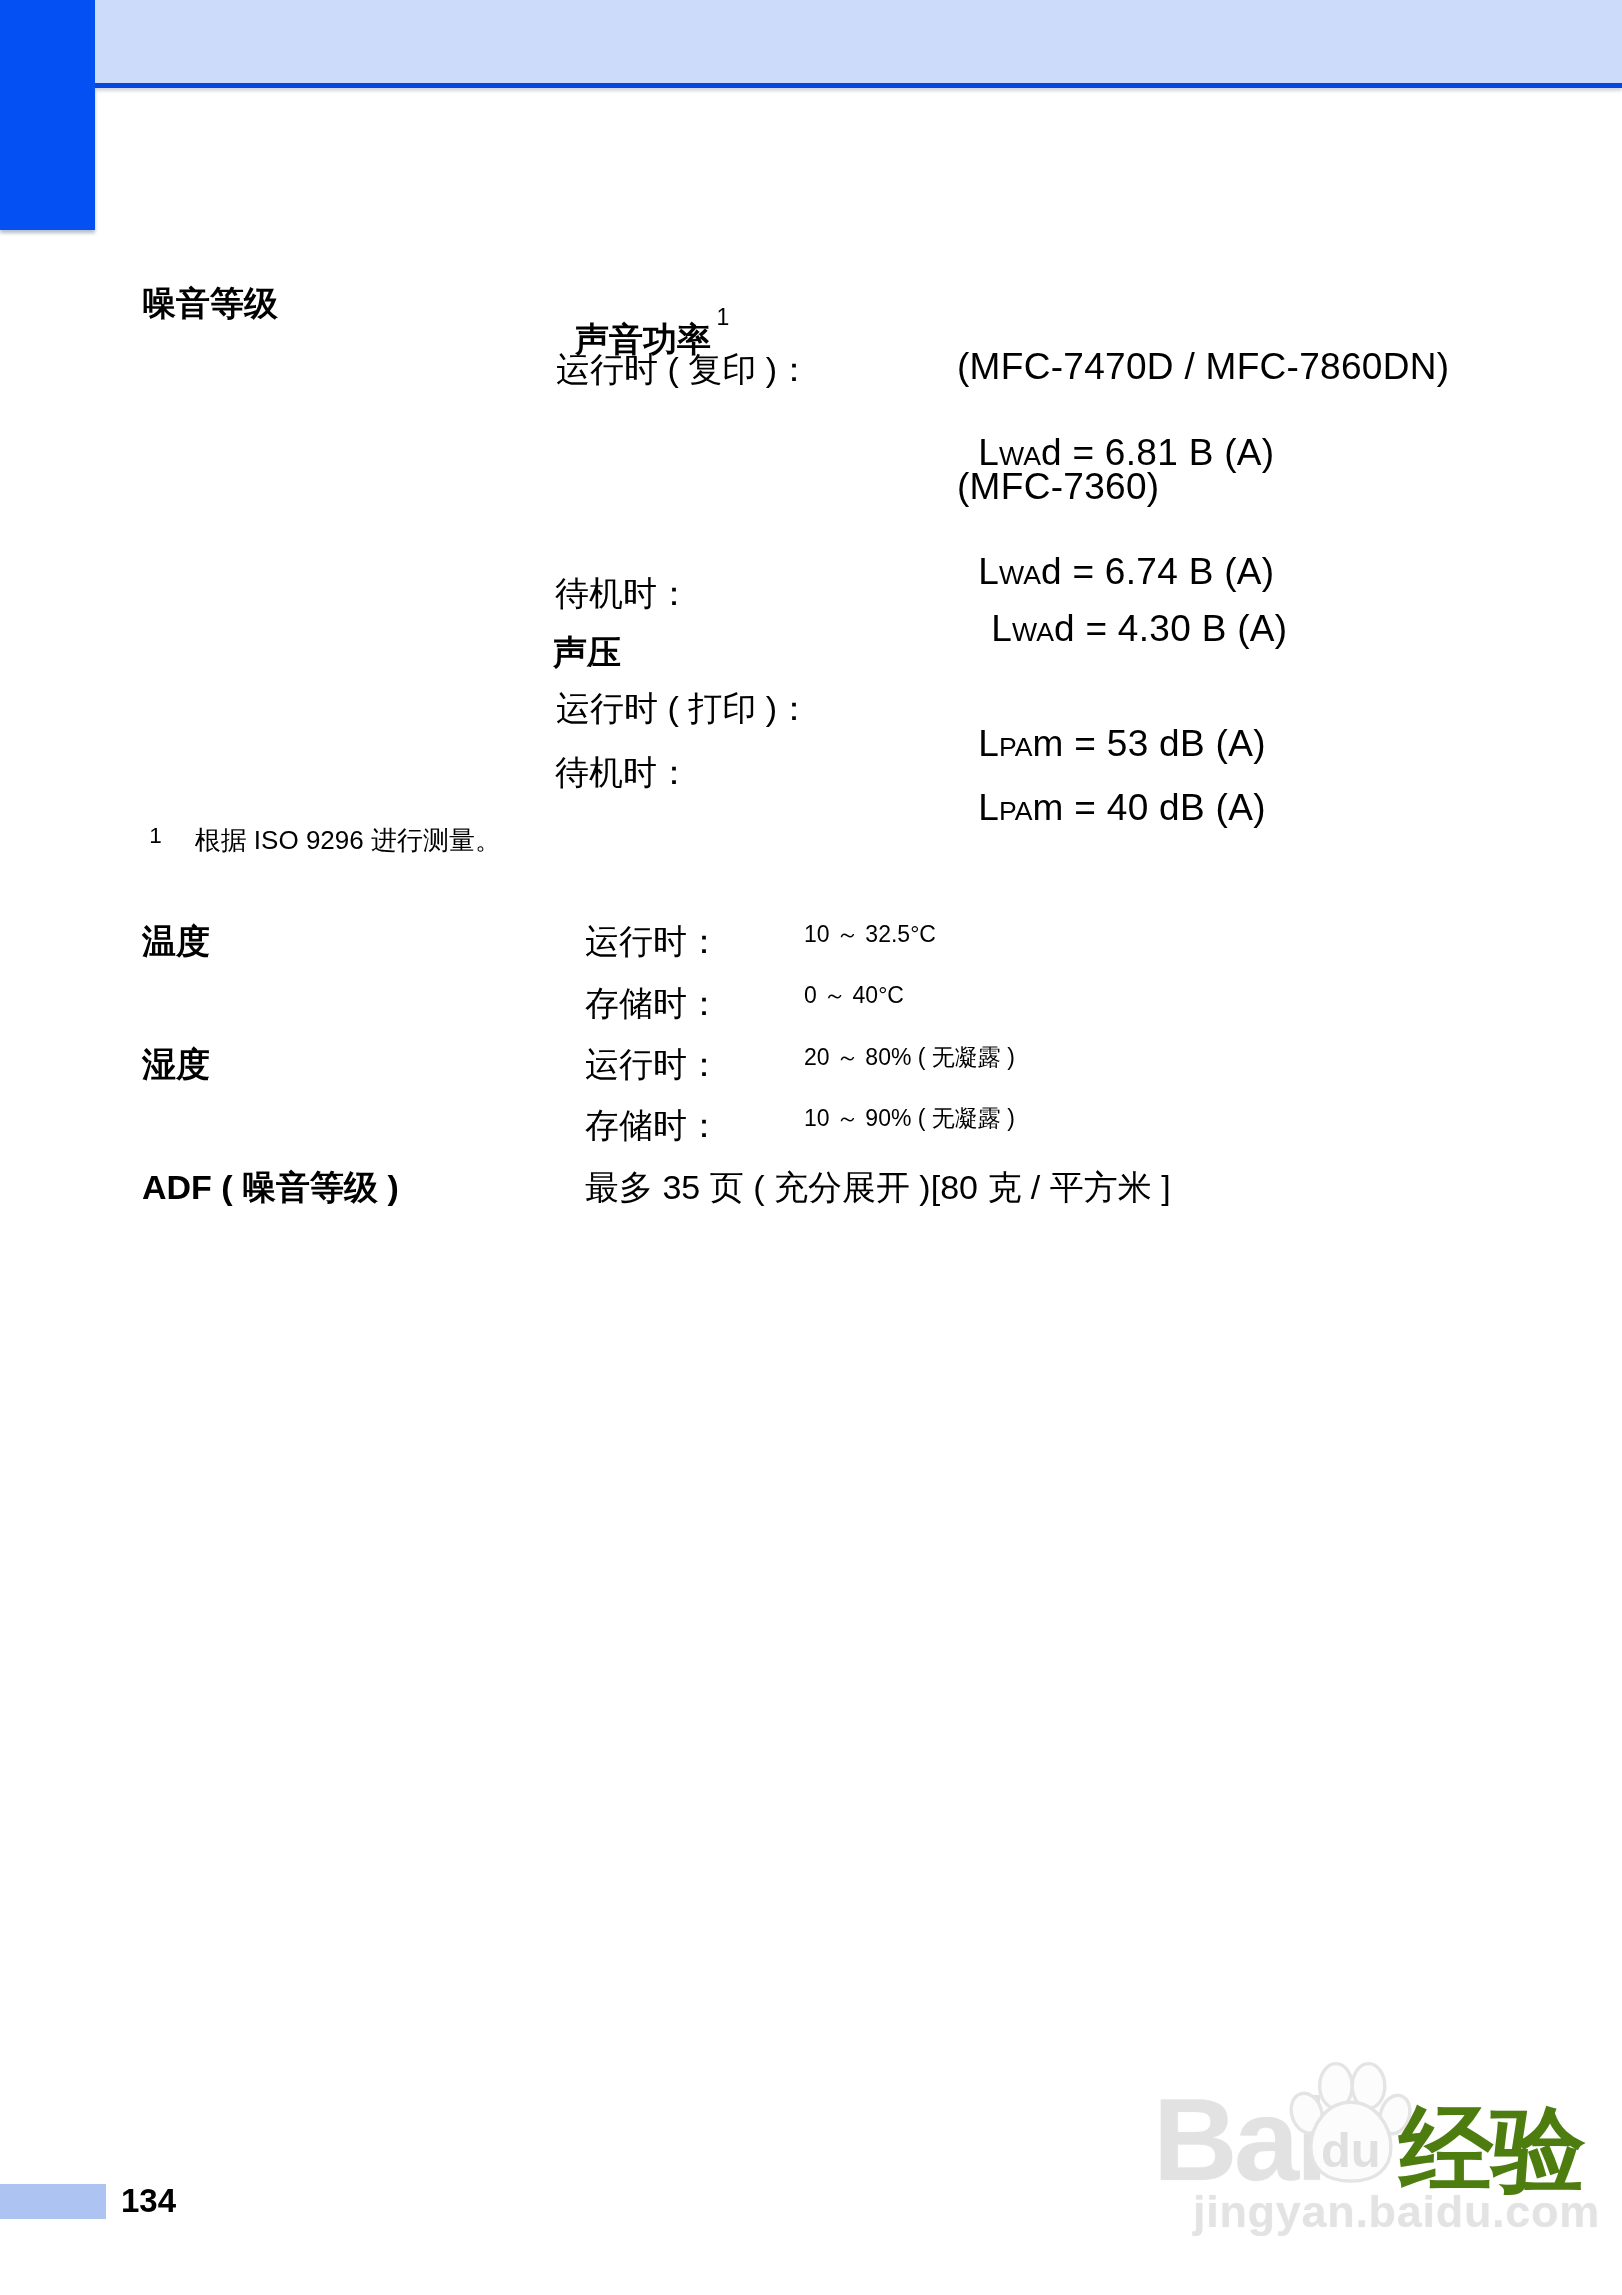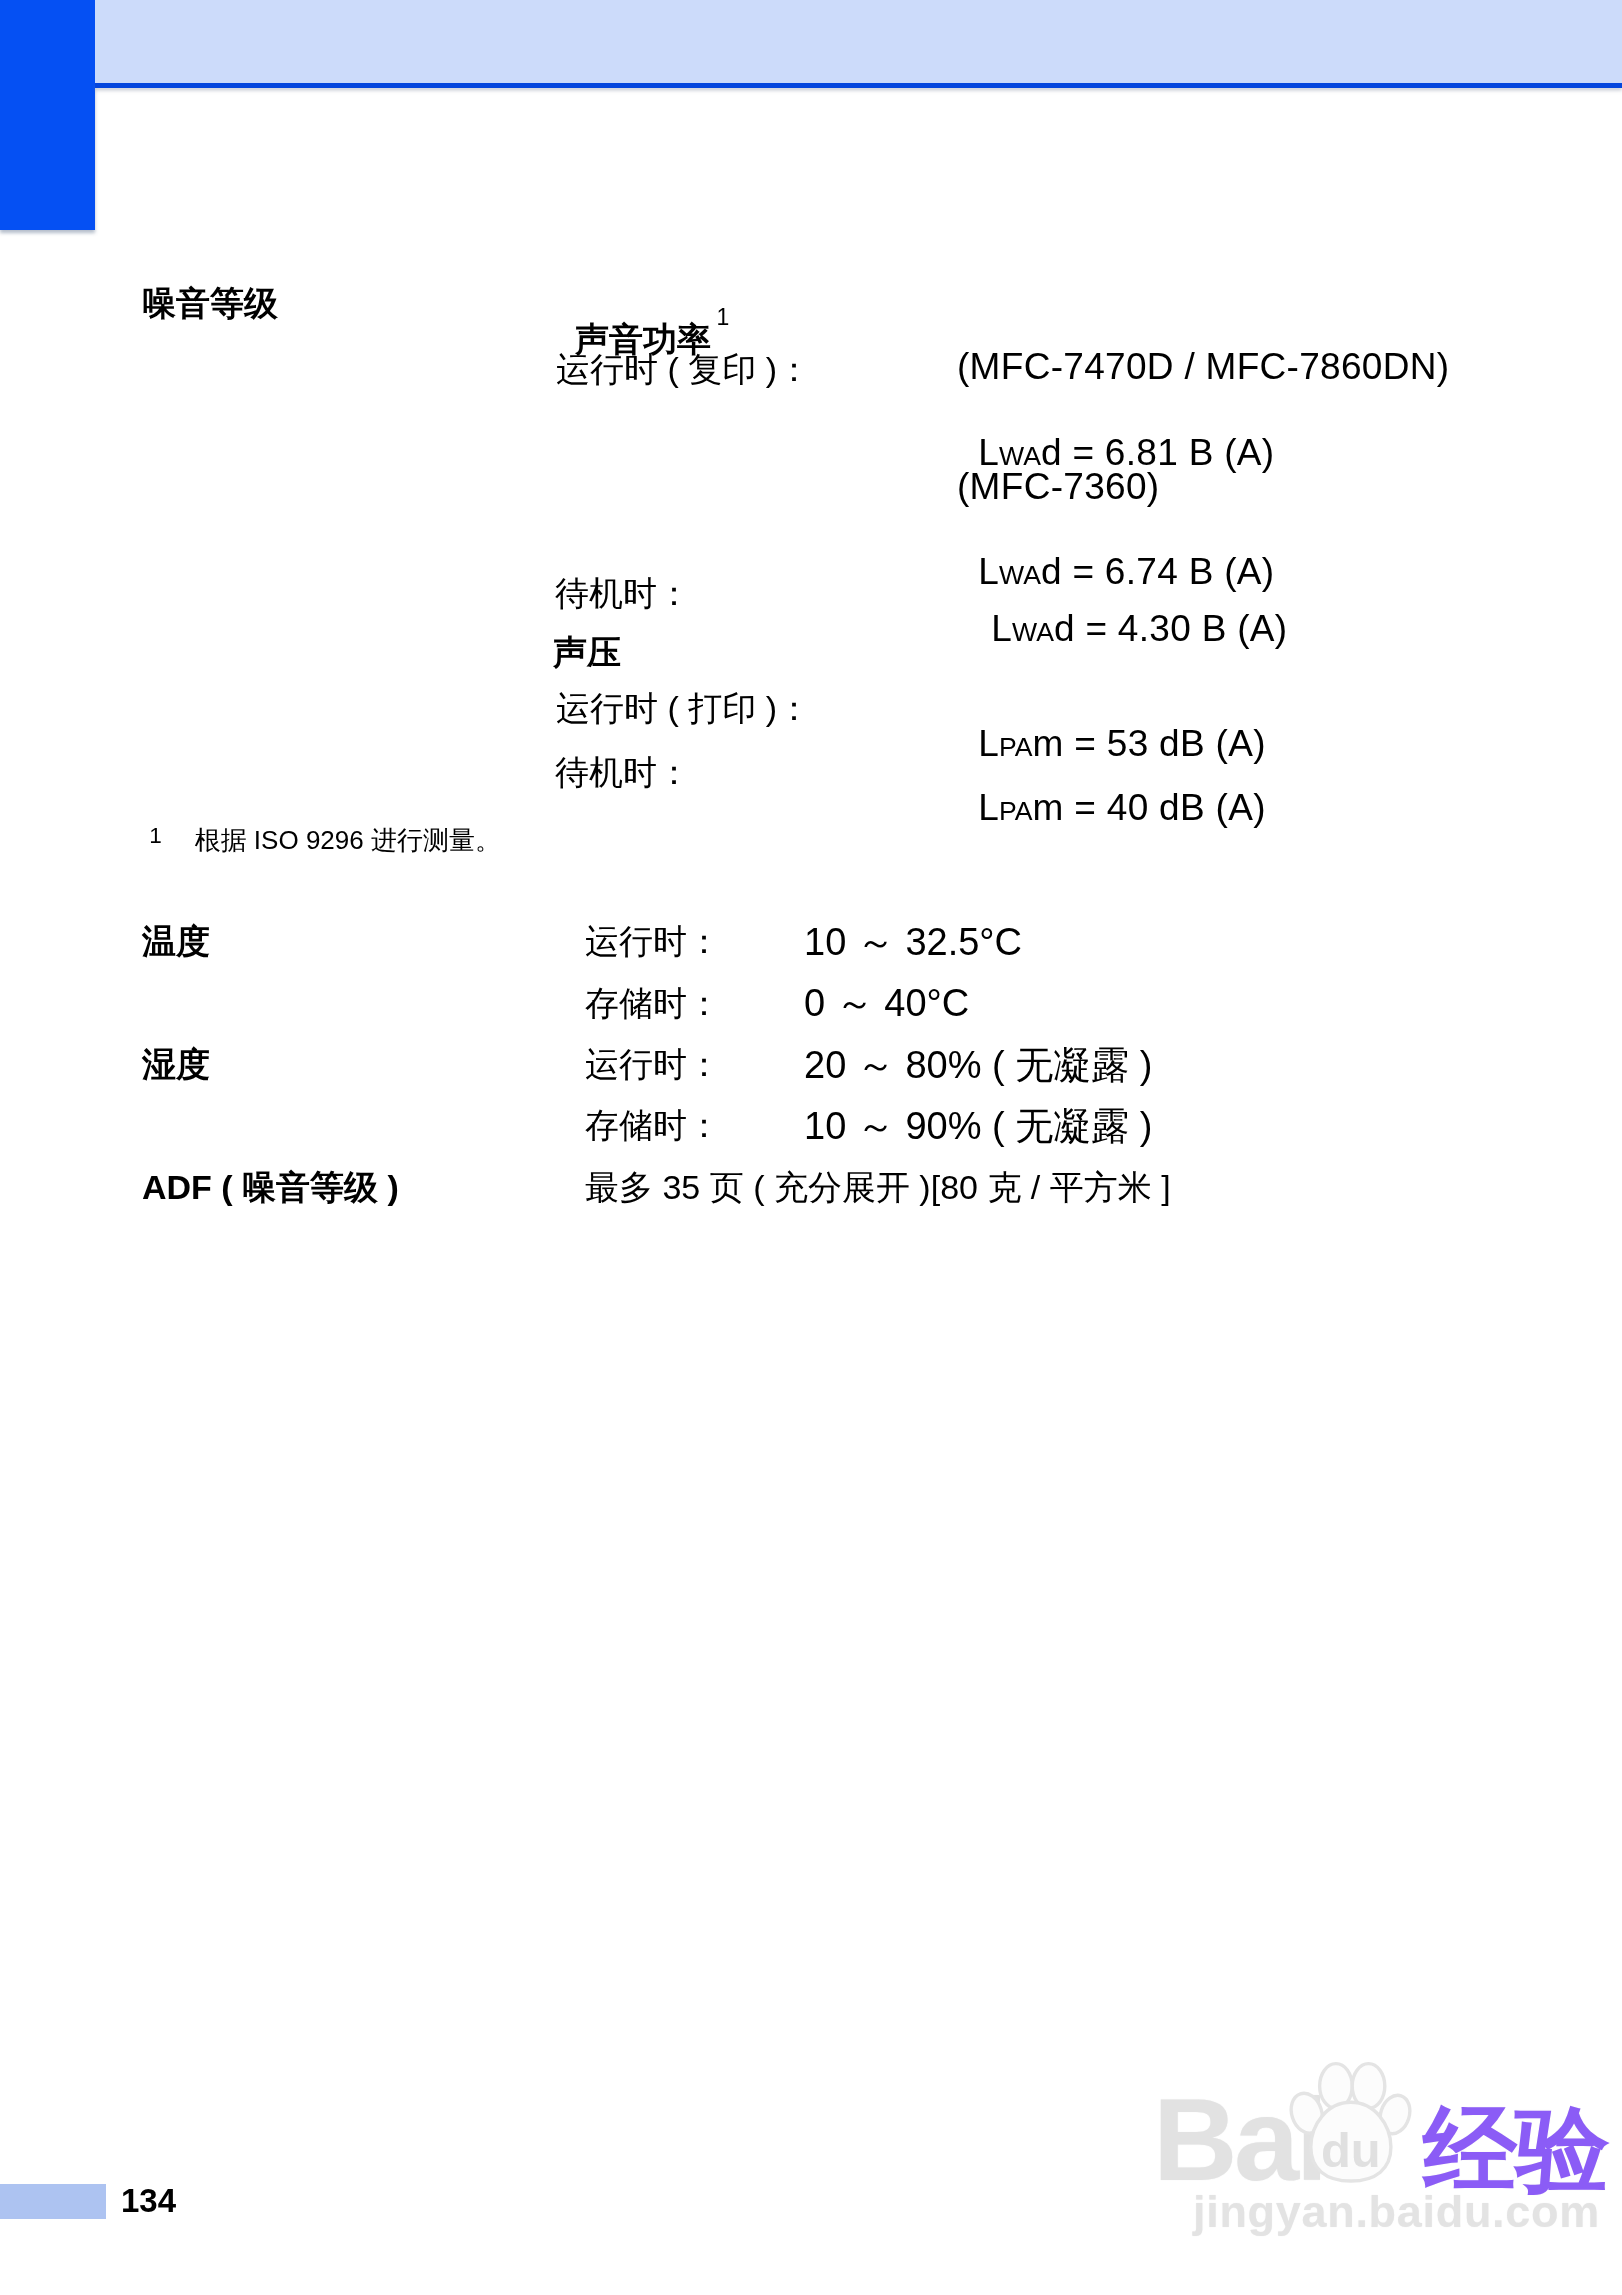--- a/index.html
+++ b/index.html
@@ -8,21 +8,21 @@
     width:1622px;height:2295px;
     overflow:hidden;
     font-family:"Liberation Sans","DejaVu Sans",sans-serif;
     color:#000;
   }
   .abs{position:absolute;white-space:pre;line-height:1;margin-left:8px;}
   .cjk{font-size:34px;}
   .bold{font-weight:bold;}
   .val{font-size:37px;letter-spacing:0.3px;}
   .val .sc{font-size:26.6px;letter-spacing:0px;}
-  .mixval{font-size:38px;}
+  .mixval{font-size:23px;}
   .fn-sup{font-size:22.5px;position:relative;top:-1.4px;}
   .fn-text{font-size:26px;margin-left:33px;}
   .pow-sup{font-size:23px;position:relative;top:-13.6px;margin-left:5.5px;font-weight:normal;}
   
   .corner-rect{
     position:absolute;left:0;top:0;width:95px;height:230px;
     background:#0550f3;
     box-shadow:0 4.1px 3.4px rgba(90,110,140,0.45);
   }
   .band{
@@ -47,23 +47,22 @@
   .wm{color:#dedede;}
   .wm-bai{
     position:absolute;left:1153px;top:2072px;
     font-size:117px;font-weight:bold;letter-spacing:-3.4px;
     color:#e2e2e2;
     text-shadow:0 0 1.4px #efefef;
   }
   .wm-jy{
     position:absolute;left:1399px;top:2087px;
     font-size:94px;font-weight:bold;letter-spacing:-1.4px;
-    color:#8b5cf6;
+    color:#4d7c0f;
     text-shadow:0 0 1.4px #efefef;
-    margin-left:24px;
   }
   .wm-domain{
     position:absolute;left:1153px;top:2186px;
     font-size:45px;font-weight:bold;letter-spacing:0.7px;
     color:#e3e3e3;
     text-shadow:0 0 1.4px #f2f2f2;
     margin-left:40px;
   }
   .wm-paw{position:absolute;left:1285px;top:2060px;}
 </style>

